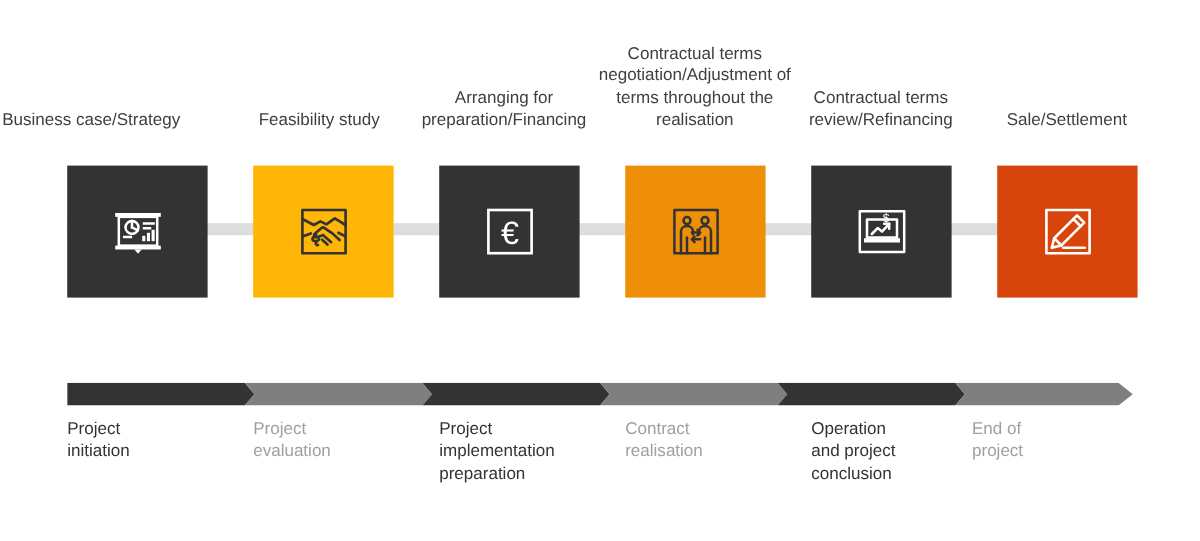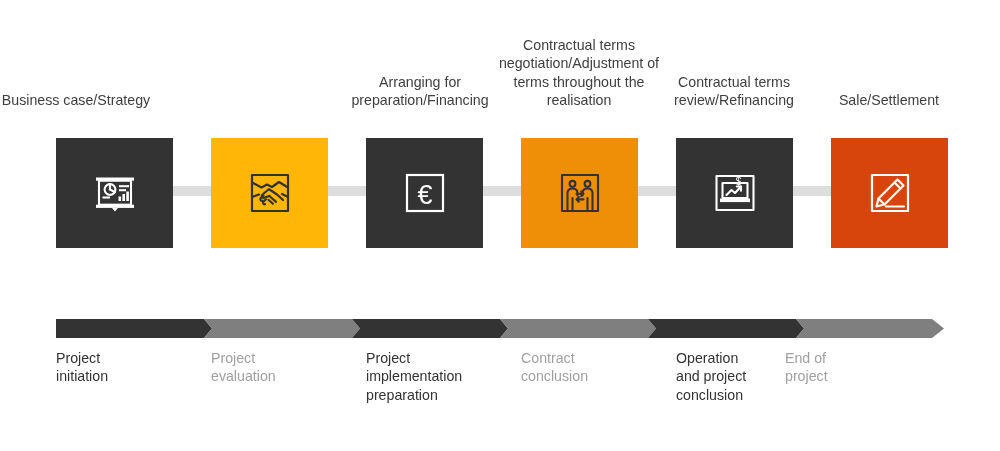--- a/index.html
+++ b/index.html
@@ -99,20 +99,21 @@
   .bottom-label.dark  { color: #333333; }
   .bottom-label.muted { color: #a0a0a0; }
 </style>
 </head>
 <body>
 
 <div id="stage">
 
   <div class="top-labels">
     <div class="top-label" style="left:-12px">Business case/Strategy</div>
+    <div class="top-label" style="left:178px">Feasibility study</div>
     <div class="top-label" style="left:332px">Arranging
 for preparation/Financing</div>
     <div class="top-label" style="left:491px">Contractual terms
 negotiation/Adjustment
 of terms throughout
 the realisation</div>
     <div class="top-label" style="left:646px">Contractual terms
 review/Refinancing</div>
     <div class="top-label" style="left:801px">Sale/Settlement</div>
   </div>
@@ -227,21 +228,21 @@
 
   <div class="bottom-labels">
     <div class="bottom-label dark" style="left:56px">Project
 initiation</div>
     <div class="bottom-label muted" style="left:211px">Project
 evaluation</div>
     <div class="bottom-label dark" style="left:366px">Project
 implementation
 preparation</div>
     <div class="bottom-label muted" style="left:521px">Contract
-conclusion</div>
+realisation</div>
     <div class="bottom-label dark" style="left:676px">Operation
 and project
 conclusion</div>
-    <div class="bottom-label muted" style="left:785px">End of
+    <div class="bottom-label muted" style="left:810px">End of
 project</div>
   </div>
 
 </div>
 
 </body></html>

